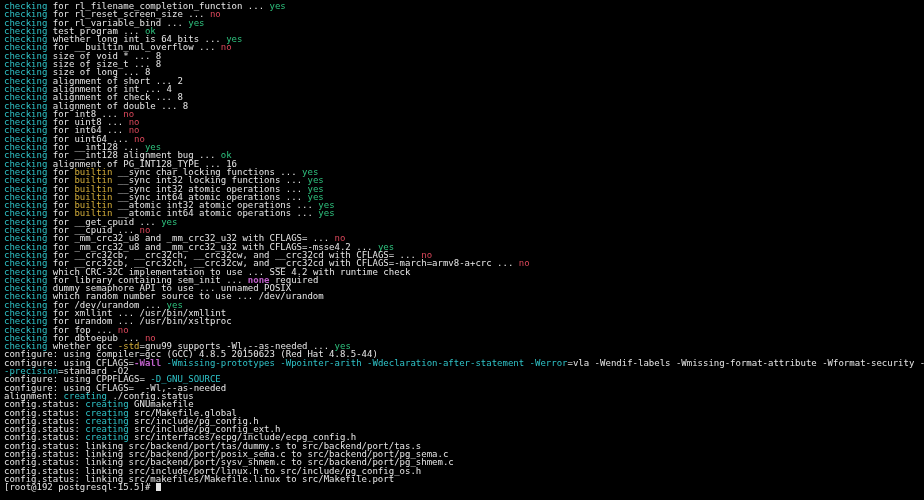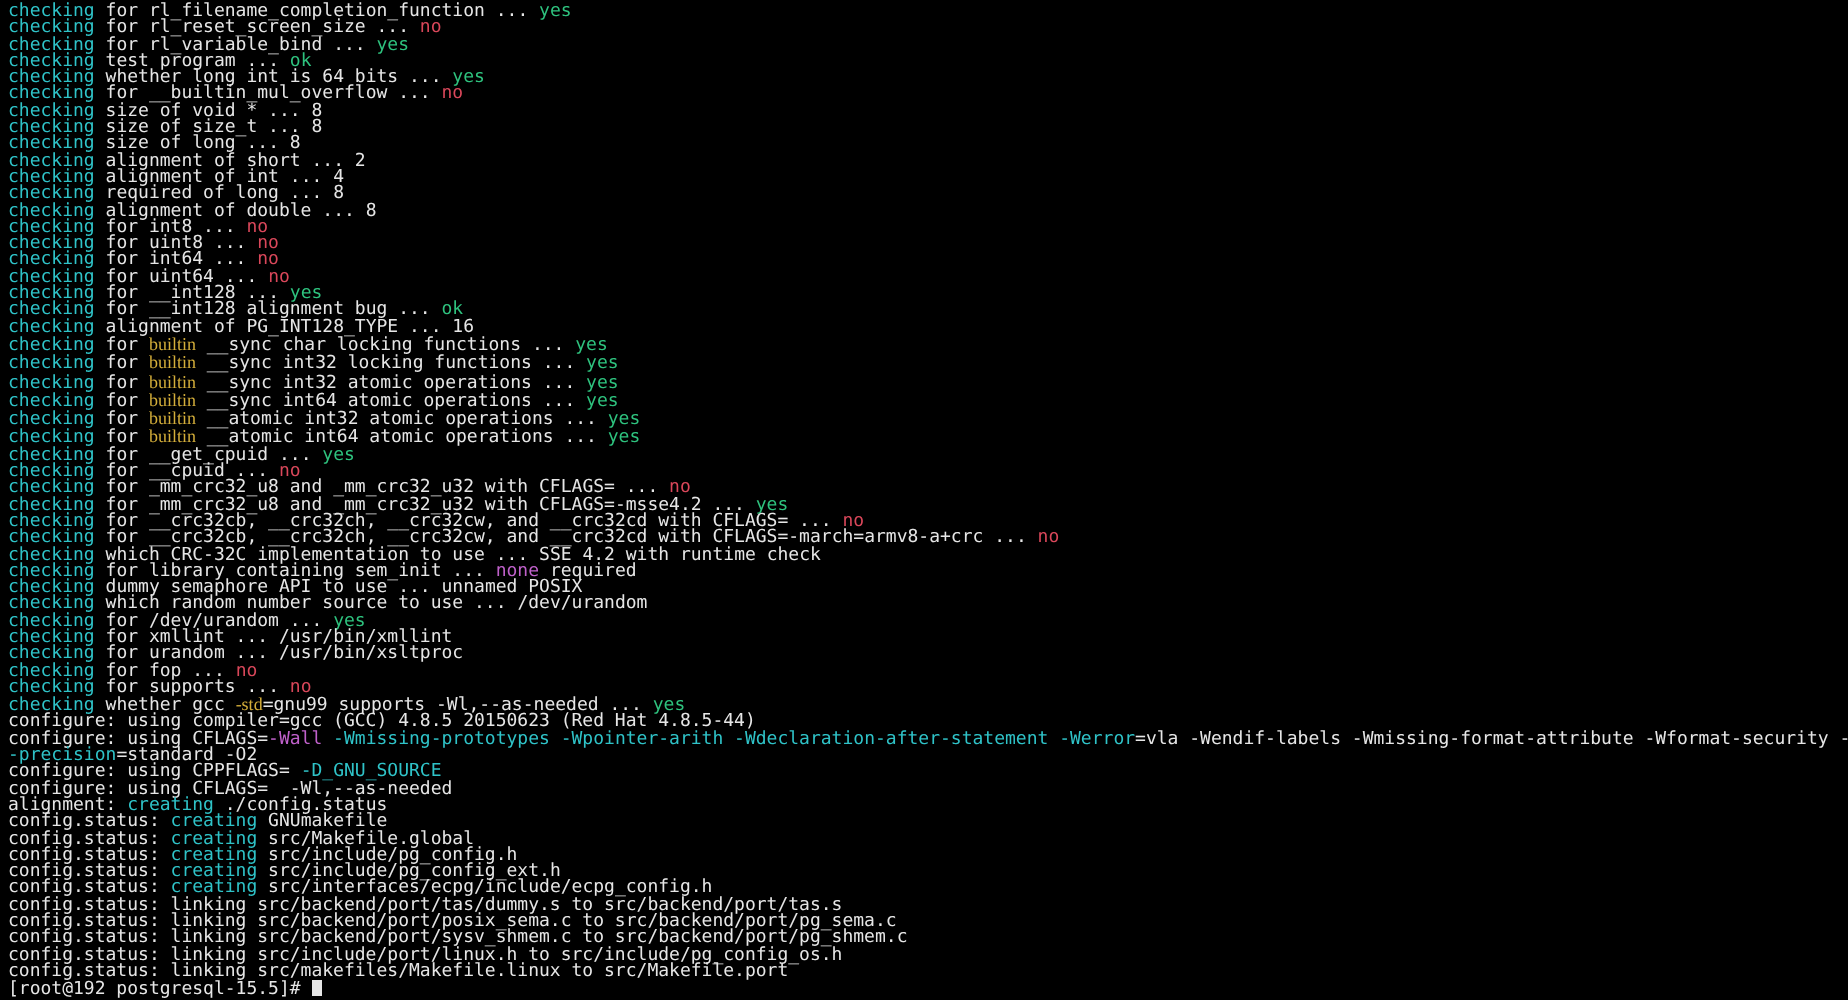--- a/index.html
+++ b/index.html
@@ -16,22 +16,22 @@
     font-family: "DejaVu Sans Mono", Menlo, Consolas, monospace;
     font-size: 9px;
     line-height: 8.3px;
     letter-spacing: 0px;
     color: #e6e6e6;
     white-space: pre;
   }
   .cyan    { color: #2fc3c8; }
   .green   { color: #2ec27e; }
   .red     { color: #d9475a; }
-  .yellow  { color: #d4ae3a; font-family: Liberation Serif, serif; }
-  .magenta { color: #c061cb; }
+  .yellow  { color: #d4ae3a; }
+  .magenta { color: #c061cb; font-weight: bold; }
   .white   { color: #e6e6e6; }
 
   .cursor {
     display: inline-block;
     width: 5px;
     height: 8px;
     background: #e6e6e6;
     vertical-align: -1px;
   }
 </style>
@@ -42,21 +42,21 @@
 <span><span class="cyan">checking</span><span class="white"> for rl_reset_screen_size</span><span class="white"> ... </span><span class="red">no</span></span>
 <span><span class="cyan">checking</span><span class="white"> for rl_variable_bind</span><span class="white"> ... </span><span class="green">yes</span></span>
 <span><span class="cyan">checking</span><span class="white"> test program</span><span class="white"> ... </span><span class="green">ok</span></span>
 <span><span class="cyan">checking</span><span class="white"> whether long int is 64 bits</span><span class="white"> ... </span><span class="green">yes</span></span>
 <span><span class="cyan">checking</span><span class="white"> for __builtin_mul_overflow</span><span class="white"> ... </span><span class="red">no</span></span>
 <span><span class="cyan">checking</span><span class="white"> size of void *</span><span class="white"> ... </span><span class="white">8</span></span>
 <span><span class="cyan">checking</span><span class="white"> size of size_t</span><span class="white"> ... </span><span class="white">8</span></span>
 <span><span class="cyan">checking</span><span class="white"> size of long</span><span class="white"> ... </span><span class="white">8</span></span>
 <span><span class="cyan">checking</span><span class="white"> alignment of short</span><span class="white"> ... </span><span class="white">2</span></span>
 <span><span class="cyan">checking</span><span class="white"> alignment of int</span><span class="white"> ... </span><span class="white">4</span></span>
-<span><span class="cyan">checking</span><span class="white"> required of long</span><span class="white"> ... </span><span class="white">8</span></span>
+<span><span class="cyan">checking</span><span class="white"> alignment of check</span><span class="white"> ... </span><span class="white">8</span></span>
 <span><span class="cyan">checking</span><span class="white"> alignment of double</span><span class="white"> ... </span><span class="white">8</span></span>
 <span><span class="cyan">checking</span><span class="white"> for int8</span><span class="white"> ... </span><span class="red">no</span></span>
 <span><span class="cyan">checking</span><span class="white"> for uint8</span><span class="white"> ... </span><span class="red">no</span></span>
 <span><span class="cyan">checking</span><span class="white"> for int64</span><span class="white"> ... </span><span class="red">no</span></span>
 <span><span class="cyan">checking</span><span class="white"> for uint64</span><span class="white"> ... </span><span class="red">no</span></span>
 <span><span class="cyan">checking</span><span class="white"> for __int128</span><span class="white"> ... </span><span class="green">yes</span></span>
 <span><span class="cyan">checking</span><span class="white"> for __int128 alignment bug</span><span class="white"> ... </span><span class="green">ok</span></span>
 <span><span class="cyan">checking</span><span class="white"> alignment of PG_INT128_TYPE</span><span class="white"> ... </span><span class="white">16</span></span>
 <span><span class="cyan">checking</span><span class="white"> for </span><span class="yellow">builtin</span><span class="white"> __sync char locking functions</span><span class="white"> ... </span><span class="green">yes</span></span>
 <span><span class="cyan">checking</span><span class="white"> for </span><span class="yellow">builtin</span><span class="white"> __sync int32 locking functions</span><span class="white"> ... </span><span class="green">yes</span></span>
@@ -71,21 +71,21 @@
 <span><span class="cyan">checking</span><span class="white"> for __crc32cb, __crc32ch, __crc32cw, and __crc32cd with CFLAGS=</span><span class="white"> ... </span><span class="red">no</span></span>
 <span><span class="cyan">checking</span><span class="white"> for __crc32cb, __crc32ch, __crc32cw, and __crc32cd with CFLAGS=-march=armv8-a+crc</span><span class="white"> ... </span><span class="red">no</span></span>
 <span><span class="cyan">checking</span><span class="white"> which CRC-32C implementation to use</span><span class="white"> ... </span><span class="white">SSE 4.2 with runtime check</span></span>
 <span><span class="cyan">checking</span><span class="white"> for library containing sem_init</span><span class="white"> ... </span><span class="magenta">none</span><span class="white"> required</span></span>
 <span><span class="cyan">checking</span><span class="white"> dummy semaphore API to use</span><span class="white"> ... </span><span class="white">unnamed POSIX</span></span>
 <span><span class="cyan">checking</span><span class="white"> which random number source to use</span><span class="white"> ... </span><span class="white">/dev/urandom</span></span>
 <span><span class="cyan">checking</span><span class="white"> for /dev/urandom</span><span class="white"> ... </span><span class="green">yes</span></span>
 <span><span class="cyan">checking</span><span class="white"> for xmllint</span><span class="white"> ... </span><span class="white">/usr/bin/xmllint</span></span>
 <span><span class="cyan">checking</span><span class="white"> for urandom</span><span class="white"> ... </span><span class="white">/usr/bin/xsltproc</span></span>
 <span><span class="cyan">checking</span><span class="white"> for fop</span><span class="white"> ... </span><span class="red">no</span></span>
-<span><span class="cyan">checking</span><span class="white"> for supports</span><span class="white"> ... </span><span class="red">no</span></span>
+<span><span class="cyan">checking</span><span class="white"> for dbtoepub</span><span class="white"> ... </span><span class="red">no</span></span>
 <span><span class="cyan">checking</span><span class="white"> whether gcc </span><span class="yellow">-std</span><span class="white">=gnu99 supports -Wl,--as-needed</span><span class="white"> ... </span><span class="green">yes</span></span>
 <span><span class="white">configure: using compiler=gcc (GCC) 4.8.5 20150623 (Red Hat 4.8.5-44)</span></span>
 <span><span class="white">configure: using CFLAGS=</span><span class="magenta">-Wall</span><span class="cyan"> -Wmissing-prototypes -Wpointer-arith -Wdeclaration-after-statement -Werror</span><span class="white">=vla -Wendif-labels -Wmissing-format-attribute -Wformat-security -fno-strict-aliasing -fwrapv -fexcess</span></span>
 <span><span class="cyan">-precision</span><span class="white">=standard -O2</span></span>
 <span><span class="white">configure: using CPPFLAGS= </span><span class="cyan">-D_GNU_SOURCE</span></span>
 <span><span class="white">configure: using CFLAGS=  -Wl,--as-needed</span></span>
 <span><span class="white">alignment: </span><span class="cyan">creating</span><span class="white"> ./config.status</span></span>
 <span><span class="white">config.status: </span><span class="cyan">creating</span><span class="white"> GNUmakefile</span></span>
 <span><span class="white">config.status: </span><span class="cyan">creating</span><span class="white"> src/Makefile.global</span></span>
 <span><span class="white">config.status: </span><span class="cyan">creating</span><span class="white"> src/include/pg_config.h</span></span>

